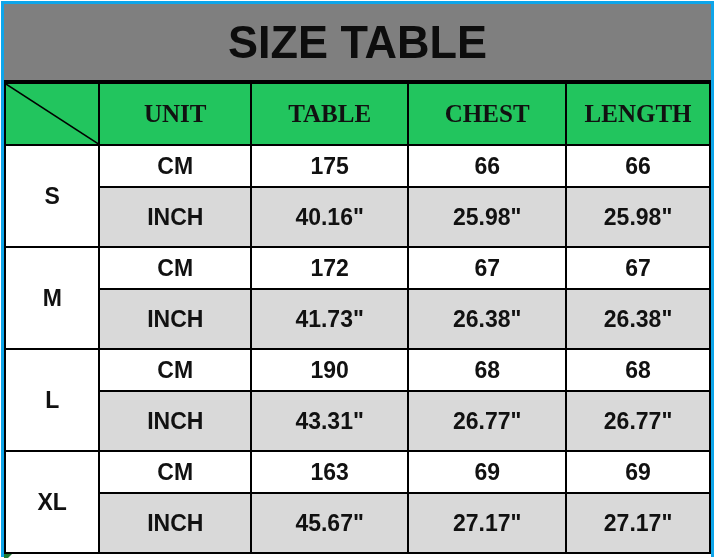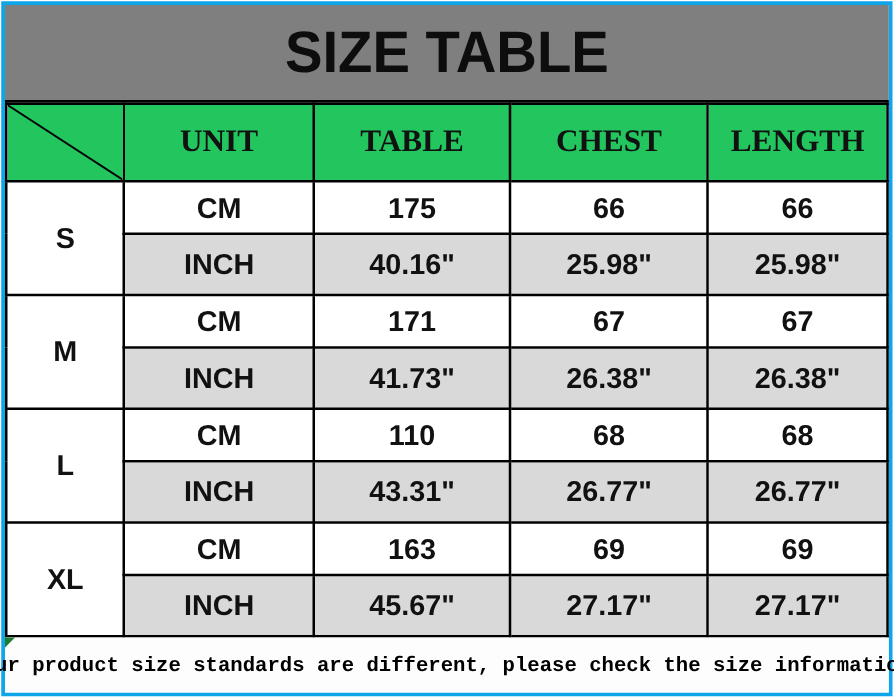--- a/index.html
+++ b/index.html
@@ -77,21 +77,21 @@
     padding: 0;
   }
   td.corner svg {
     position: absolute;
     top: 0; left: 0;
     width: 100%;
     height: 100%;
     display: block;
   }
   tr.cm-row  { height: 42px; }
-  tr.inch-row{ height: 49px; }
+  tr.inch-row{ height: 60px; }
   tr.cm-row td   { background: #ffffff; font-size: 23px; }
   tr.inch-row td { background: #d9d9d9; font-size: 23px; }
   td.size-label {
     background: #d9d9d9;
     font-size: 25px;
   }
   .footer-note {
     flex: 1 1 auto;
     background: #fdfdfd;
     position: relative;
@@ -158,35 +158,35 @@
         <tr class="inch-row">
           <td>INCH</td>
           <td>40.16"</td>
           <td>25.98"</td>
           <td>25.98"</td>
         </tr>
 
         <tr class="cm-row">
           <td class="size-label" rowspan="2">M</td>
           <td>CM</td>
-          <td>171</td>
+          <td>172</td>
           <td>67</td>
           <td>67</td>
         </tr>
         <tr class="inch-row">
           <td>INCH</td>
           <td>41.73"</td>
           <td>26.38"</td>
           <td>26.38"</td>
         </tr>
 
         <tr class="cm-row">
           <td class="size-label" rowspan="2">L</td>
           <td>CM</td>
-          <td>110</td>
+          <td>190</td>
           <td>68</td>
           <td>68</td>
         </tr>
         <tr class="inch-row">
           <td>INCH</td>
           <td>43.31"</td>
           <td>26.77"</td>
           <td>26.77"</td>
         </tr>
 

